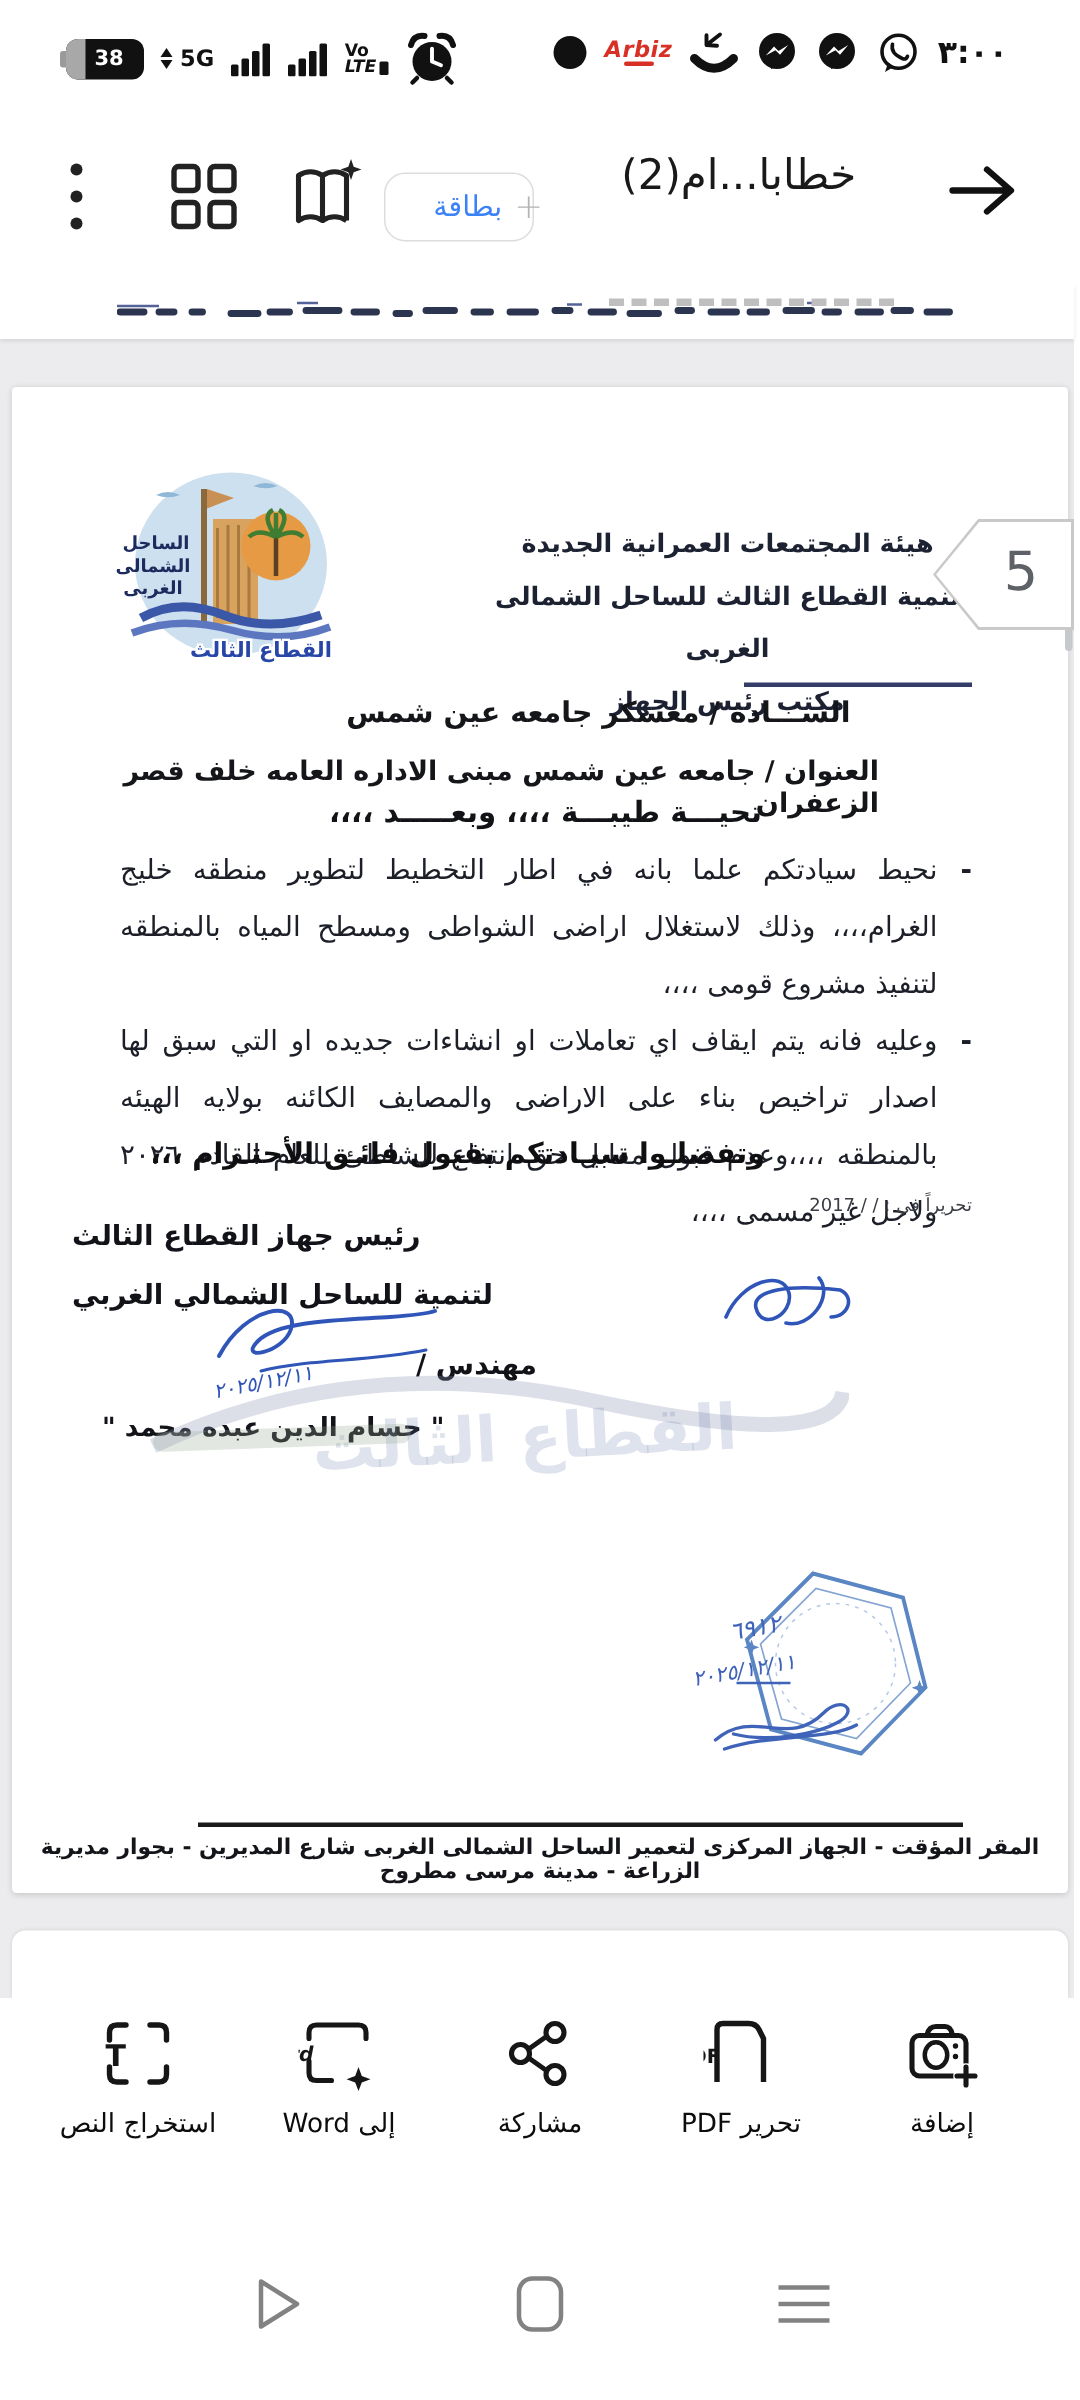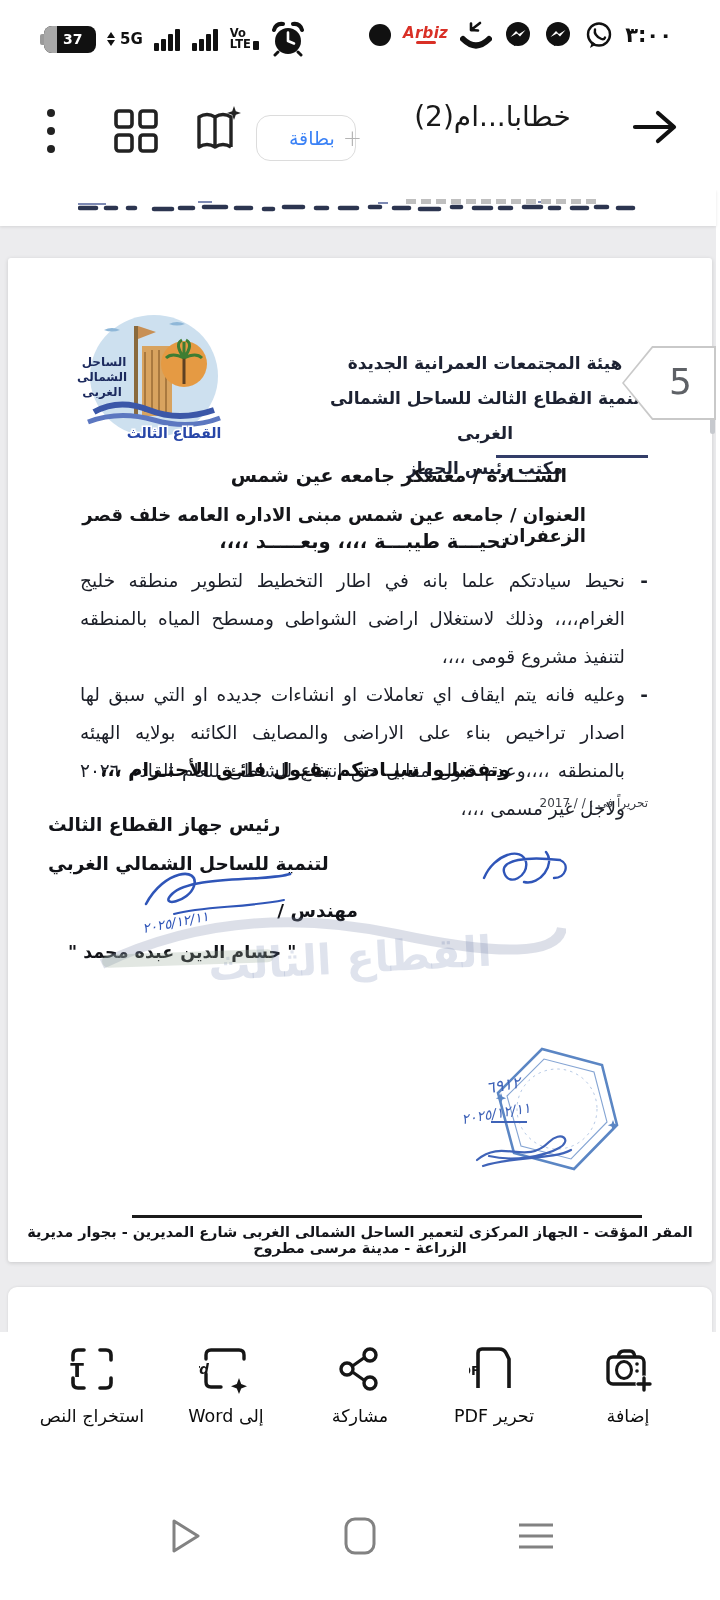--- a/index.html
+++ b/index.html
@@ -14,21 +14,21 @@
   .battery{display:flex;align-items:center;}
   .bat-tip{width:4px;height:11px;background:#9a9a9a;border-radius:2px 0 0 2px;}
   .bat-body{width:52px;height:27px;background:#111;border-radius:8px;position:relative;overflow:hidden;display:flex;align-items:center;}
   .bat-empty{position:absolute;left:0;top:0;bottom:0;width:13px;background:#a8a8a8;}
   .bat-text{position:relative;z-index:1;color:#fff;font-size:14px;font-weight:bold;margin-left:19px;}
   .updown{display:flex;flex-direction:column;gap:2px;align-items:center;}
   .tri-up{width:0;height:0;border-left:4.5px solid transparent;border-right:4.5px solid transparent;border-bottom:6px solid #111;}
   .tri-dn{width:0;height:0;border-left:4.5px solid transparent;border-right:4.5px solid transparent;border-top:6px solid #111;}
   .net5g{font-size:15px;font-weight:bold;color:#111;margin-left:-6px;}
   .volte{display:flex;flex-direction:column;line-height:11px;font-size:11.5px;font-weight:bold;color:#111;}
-  .volte-row{display:flex;align-items:flex-end;gap:2px;}
+  .volte-row{display:flex;align-items:flex-end;gap:2px;font-style:italic;}
   .volte-box{width:6px;height:9px;background:#111;border-radius:1px;}
   .sb-dot{width:22px;height:22px;border-radius:50%;background:#111;}
   .arbiz{display:flex;flex-direction:column;align-items:center;line-height:14px;}
   .arbiz-txt{color:#d93026;font-size:15px;font-weight:bold;font-style:italic;letter-spacing:.3px;}
   .arbiz-sub{width:20px;height:2.5px;background:#d93026;border-radius:2px;margin-top:1px;}
   .sb-time{font-size:21px;color:#111;font-weight:600;}
 
   
   .appbar{position:absolute;top:75px;left:0;width:720px;height:115px;background:#fff;overflow:visible;z-index:10;}
   .kebab{position:absolute;left:44px;top:30px;}
@@ -97,21 +97,21 @@
 <body>
 
 <div class="screen">
 
   <header class="statusbar">
     <div class="sb-left">
       <span class="battery">
         <span class="bat-tip"></span>
         <span class="bat-body">
           <span class="bat-empty"></span>
-          <span class="bat-text">37</span>
+          <span class="bat-text">38</span>
         </span>
       </span>
       <span class="updown">
         <span class="tri-up"></span>
         <span class="tri-dn"></span>
       </span>
       <span class="net5g">5G</span>
       <svg width="27" height="23" viewBox="0 0 27 23">
         <rect x="0" y="15" width="5" height="8" rx="1" fill="#111"></rect>
           <rect x="7" y="11" width="5" height="12" rx="1" fill="#111"></rect>

